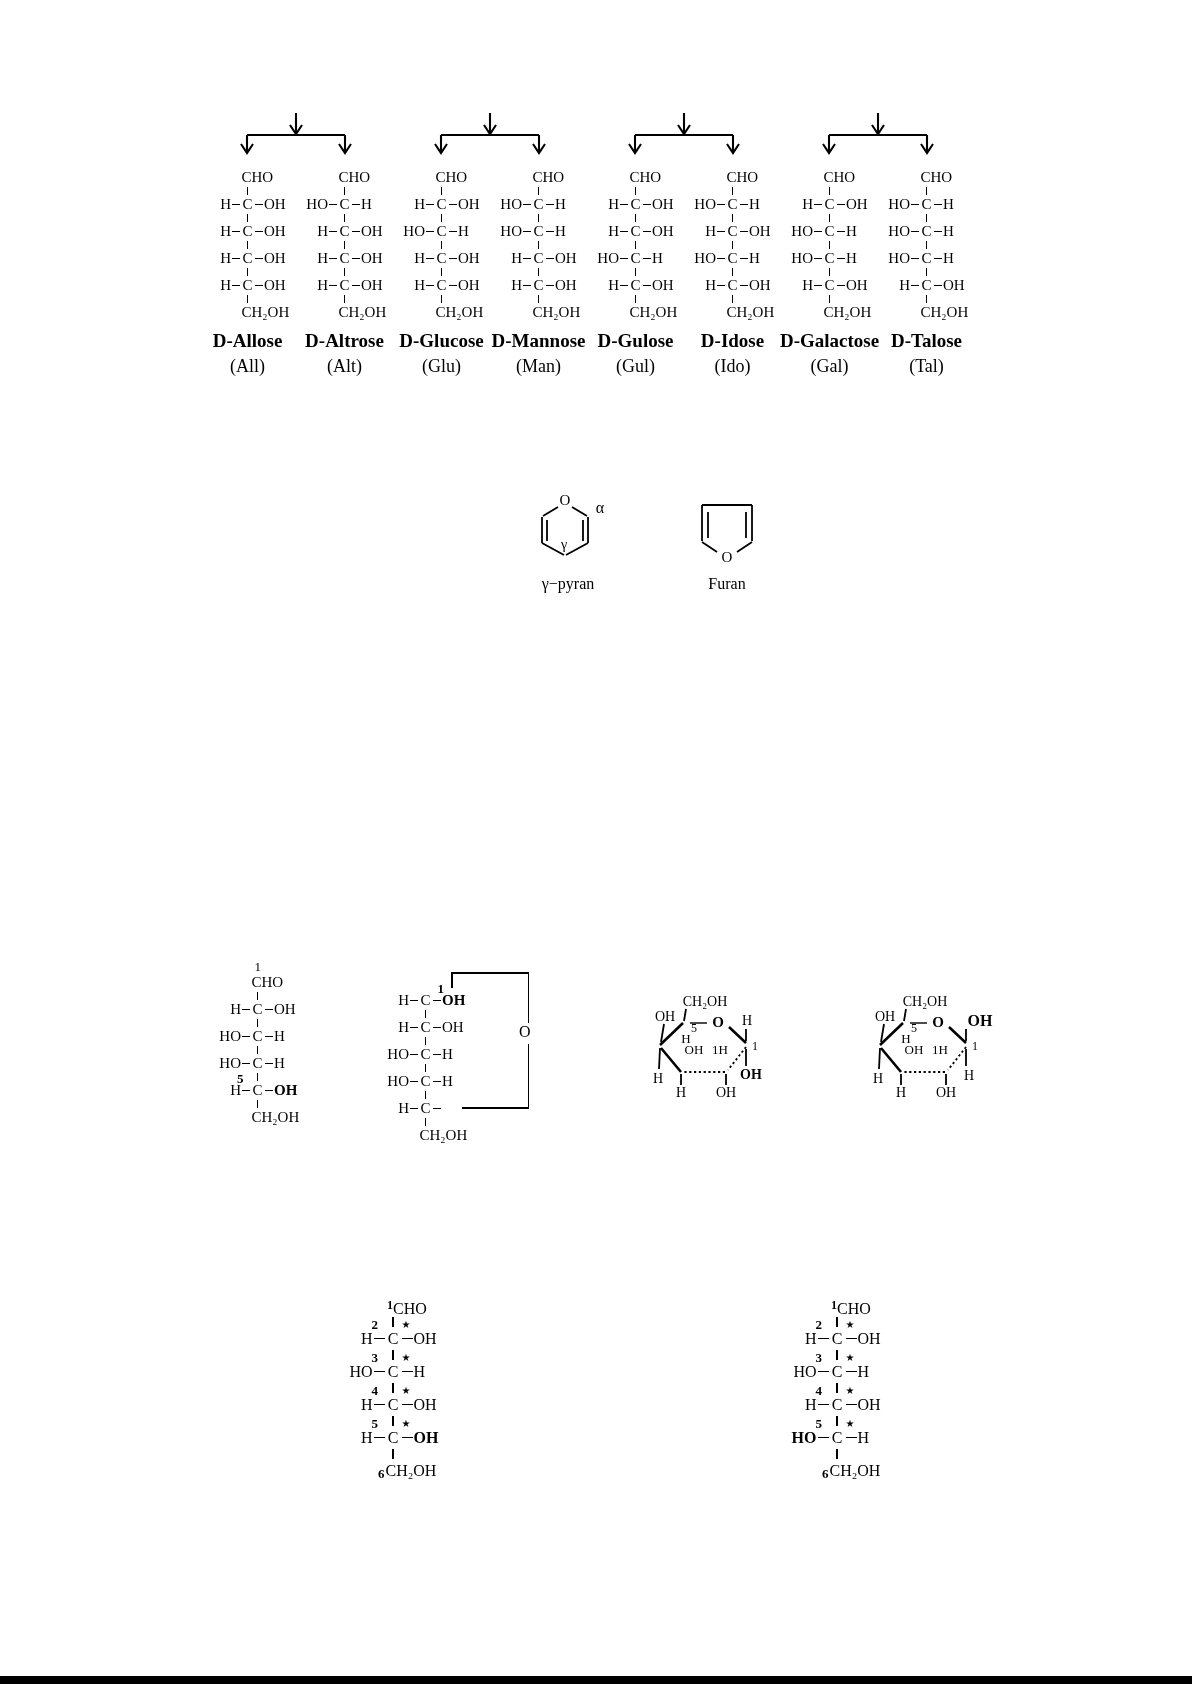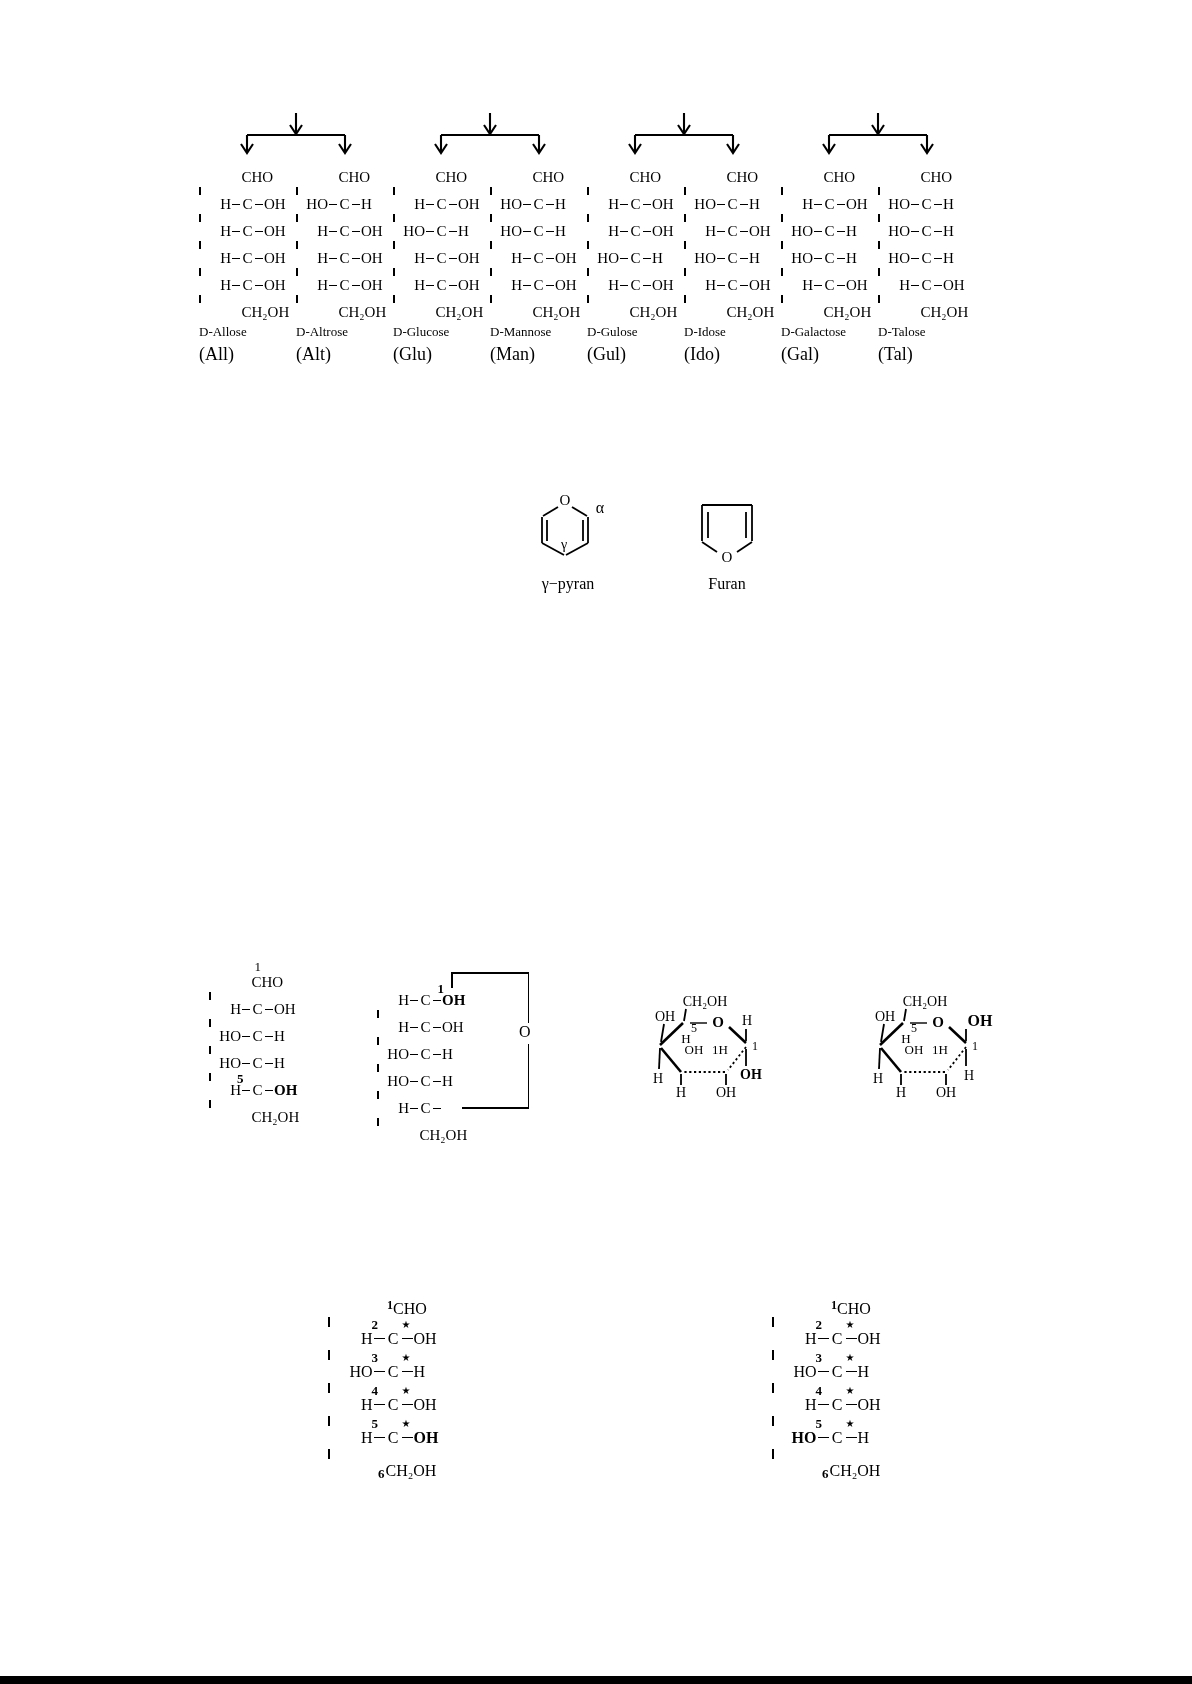--- a/index.html
+++ b/index.html
@@ -1,20 +1,20 @@
 <!DOCTYPE html>
 <html><head>
 <meta charset="utf-8">
 <style>
   html,body{margin:0;padding:0;background:#fff;}
   #canvas{position:relative;width:1192px;height:1684px;background:#fff;overflow:hidden;
           font-family:"Liberation Serif","DejaVu Serif",serif;color:#000;}
   .abs{position:absolute;}
   
-  .sugar{display:flex;flex-direction:column;}
+  .sugar{display:flex;flex-direction:column;align-items:center;}
   .s1,.s3{width:97px;font-size:15px;}
   .s1 .offlabel,.s3 .offlabel,.s1 .crow,.s3 .crow{height:17px;line-height:17px;}
   .s4{width:130px;font-size:16px;}
   .s4 .offlabel,.s4 .crow{height:21px;line-height:21px;}
   .crow{display:grid;width:100%;align-items:center;}
   .s1 .crow,.s3 .crow{grid-template-columns:1fr 10px 13px 10px 1fr;}
   .s4 .crow{grid-template-columns:1fr 13px 15px 13px 1fr;}
   .crow .l{text-align:right;white-space:nowrap;}
   .crow .r{text-align:left;white-space:nowrap;}
   .crow .c{text-align:center;position:relative;}
@@ -23,21 +23,21 @@
   .s1 .vb,.s3 .vb{height:8px;}
   .s4 .vb{height:10px;}
   .offlabel{width:100%;text-align:left;padding-left:calc(50% - 6px);box-sizing:border-box;white-space:nowrap;}
   .s4 .offlabel.bot{padding-left:calc(50% - 15px);}
   .numtop{width:100%;height:14px;line-height:14px;font-size:13px;padding-left:calc(50% - 3px);box-sizing:border-box;}
   .sup{font-size:12px;vertical-align:5px;}
   .smallnum{font-size:13px;position:relative;top:2px;margin-right:1px;}
   .cnum{position:absolute;font-size:13px;left:-14px;top:-10px;line-height:1;}
   .cnum.nr{left:auto;right:-12px;}
   .star{position:absolute;font-size:10px;right:-10px;top:-8px;line-height:1;}
-  .sname{font-weight:normal;font-size:13px;margin-top:3px;white-space:nowrap;}
+  .sname{font-weight:bold;font-size:19px;margin-top:9px;white-space:nowrap;}
   .sabbr{font-size:18px;margin-top:4px;white-space:nowrap;}
   .b{font-weight:bold;}
   
   .pair{width:194px;}
   .pairrow{display:flex;margin-top:6px;}
   .pairhdr line,.pairhdr polyline{stroke:#000;stroke-width:2.1;fill:none;}
   
   svg text{font-family:"Liberation Serif","DejaVu Serif",serif;font-size:14px;text-anchor:middle;fill:#000;}
   svg text.t12{font-size:12px;} svg text.t13{font-size:13px;}
   svg text.t15{font-size:15px;} svg text.t16{font-size:16px;}

